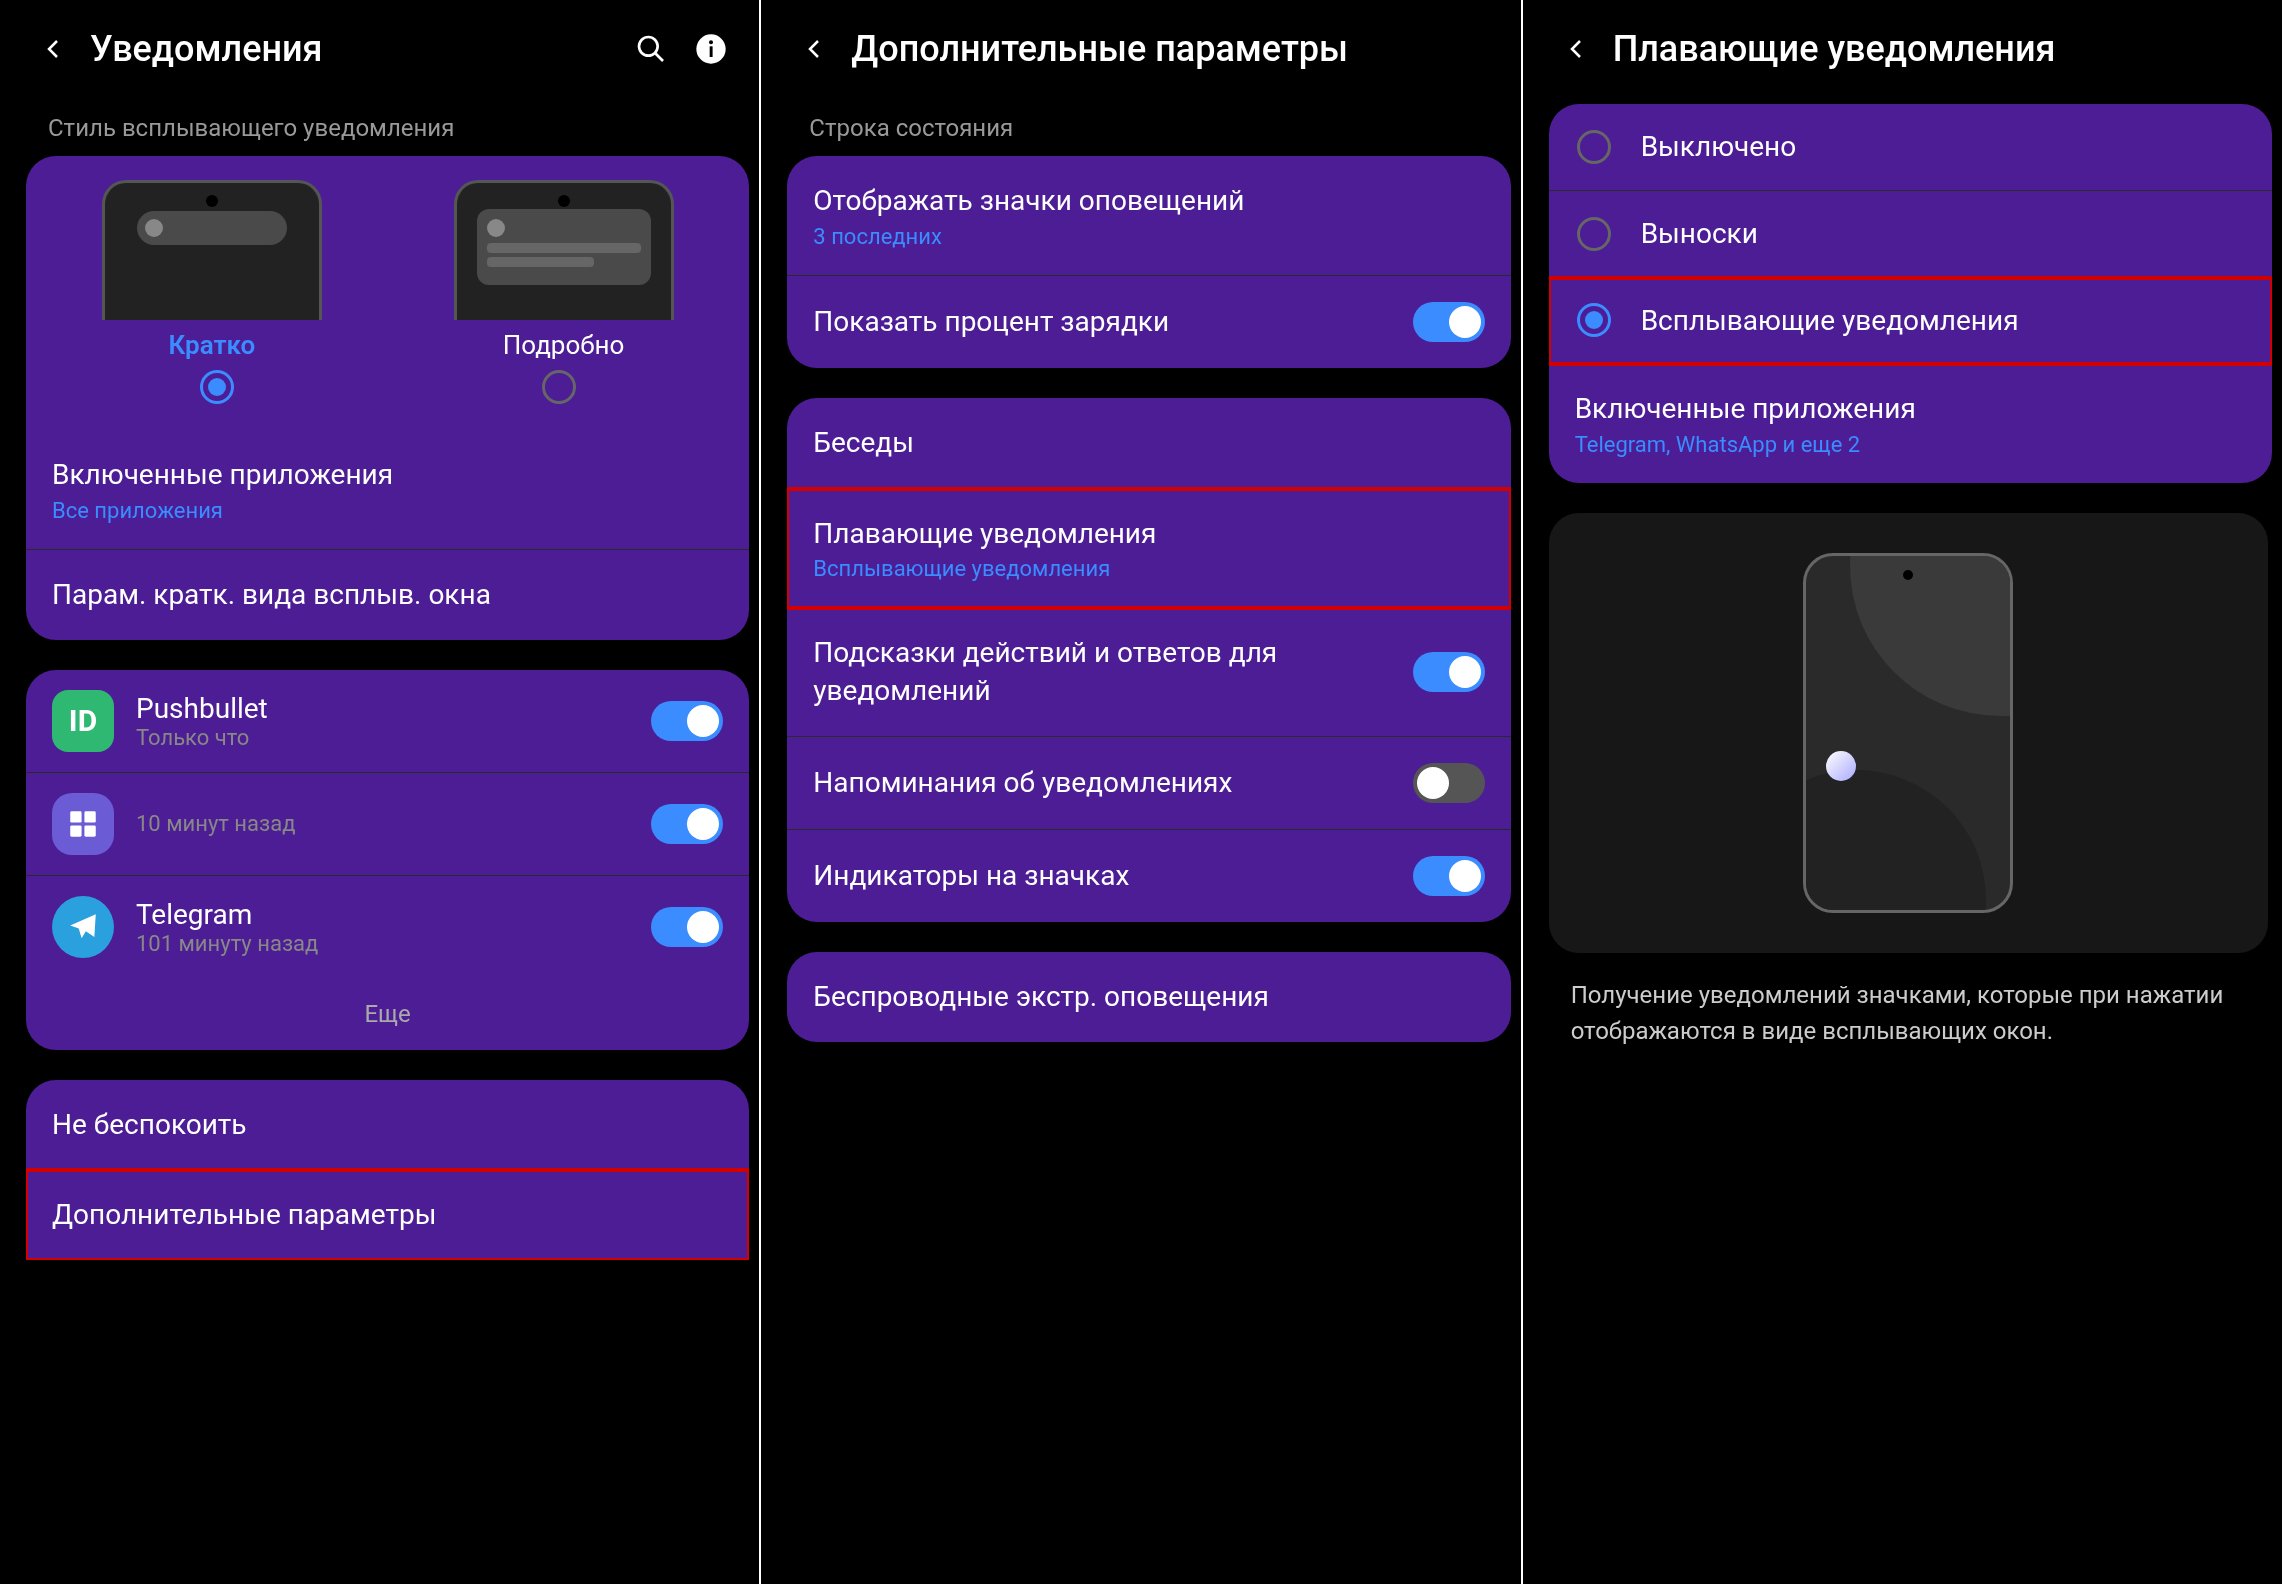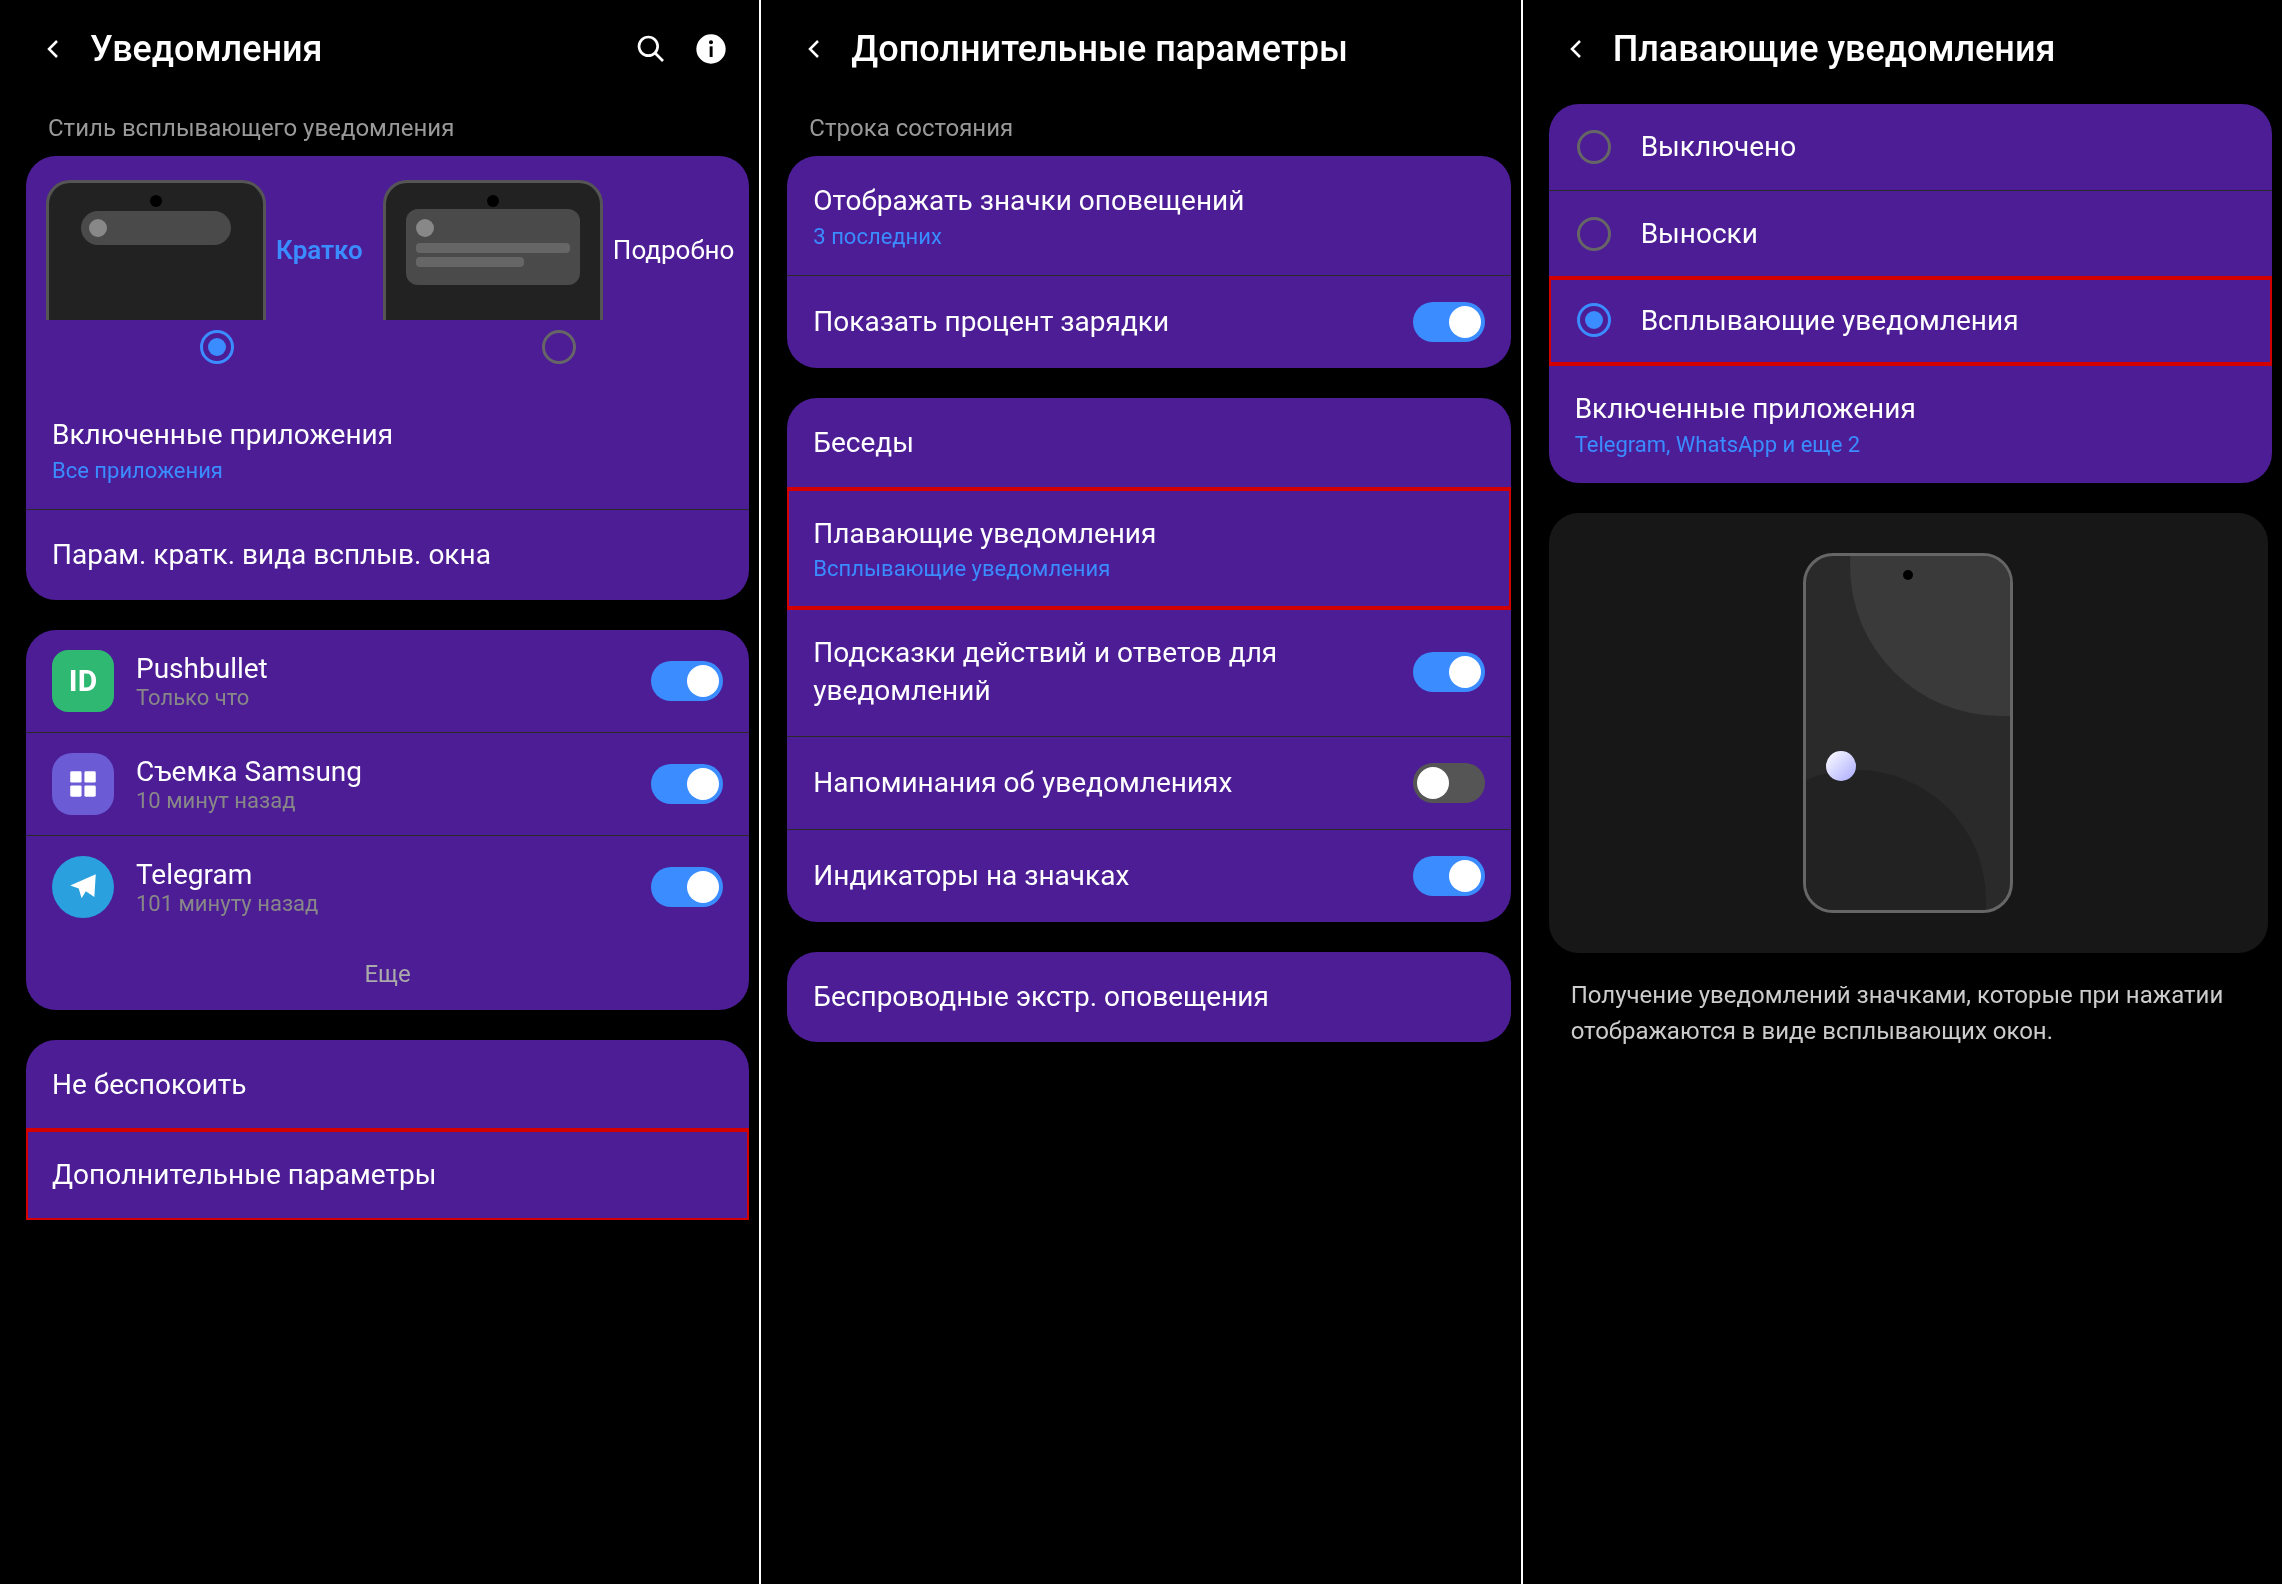--- a/index.html
+++ b/index.html
@@ -89,21 +89,21 @@
   .toggle.on::after { right: 4px; }
   .toggle.off::after { left: 4px; }
   .style-row {
     display: flex;
     padding: 24px 20px 10px 20px;
     gap: 20px;
   }
   .style-opt {
     flex: 1;
     display: flex;
-    flex-direction: row;
+    flex-direction: column;
     align-items: center;
     gap: 10px;
     cursor:pointer;
   }
   .phone-mock {
     width: 220px; height: 140px;
     border: 3px solid #555;
     border-bottom: none;
     border-radius: 24px 24px 0 0;
     background: #222;
@@ -317,21 +317,20 @@
     <div class="app-row">
       <div class="app-icon" style="background:#6b5bd4;border-radius:20px">
         <svg width="34" height="34" viewBox="0 0 24 24" fill="#fff">
             <rect x="3" y="3" width="8" height="8" rx="1"></rect>
             <rect x="13" y="3" width="8" height="8" rx="1"></rect>
             <rect x="3" y="13" width="8" height="8" rx="1"></rect>
             <rect x="13" y="13" width="8" height="8" rx="1"></rect>
           </svg>
       </div>
       <div class="app-text">
-        <div class="app-name">Съемка Samsung</div>
         <div class="app-time">10 минут назад</div>
       </div>
       <div class="toggle on"></div>
     </div>
     <div class="app-row no-border">
       <div class="app-icon" style="background:#2aa0de;border-radius:50%">
         <svg width="34" height="34" viewBox="0 0 24 24" fill="#fff">
             <path d="M21 3 L3 11 L9 13 L11 20 L14 15 L20 19 Z"></path>
           </svg>
       </div>

